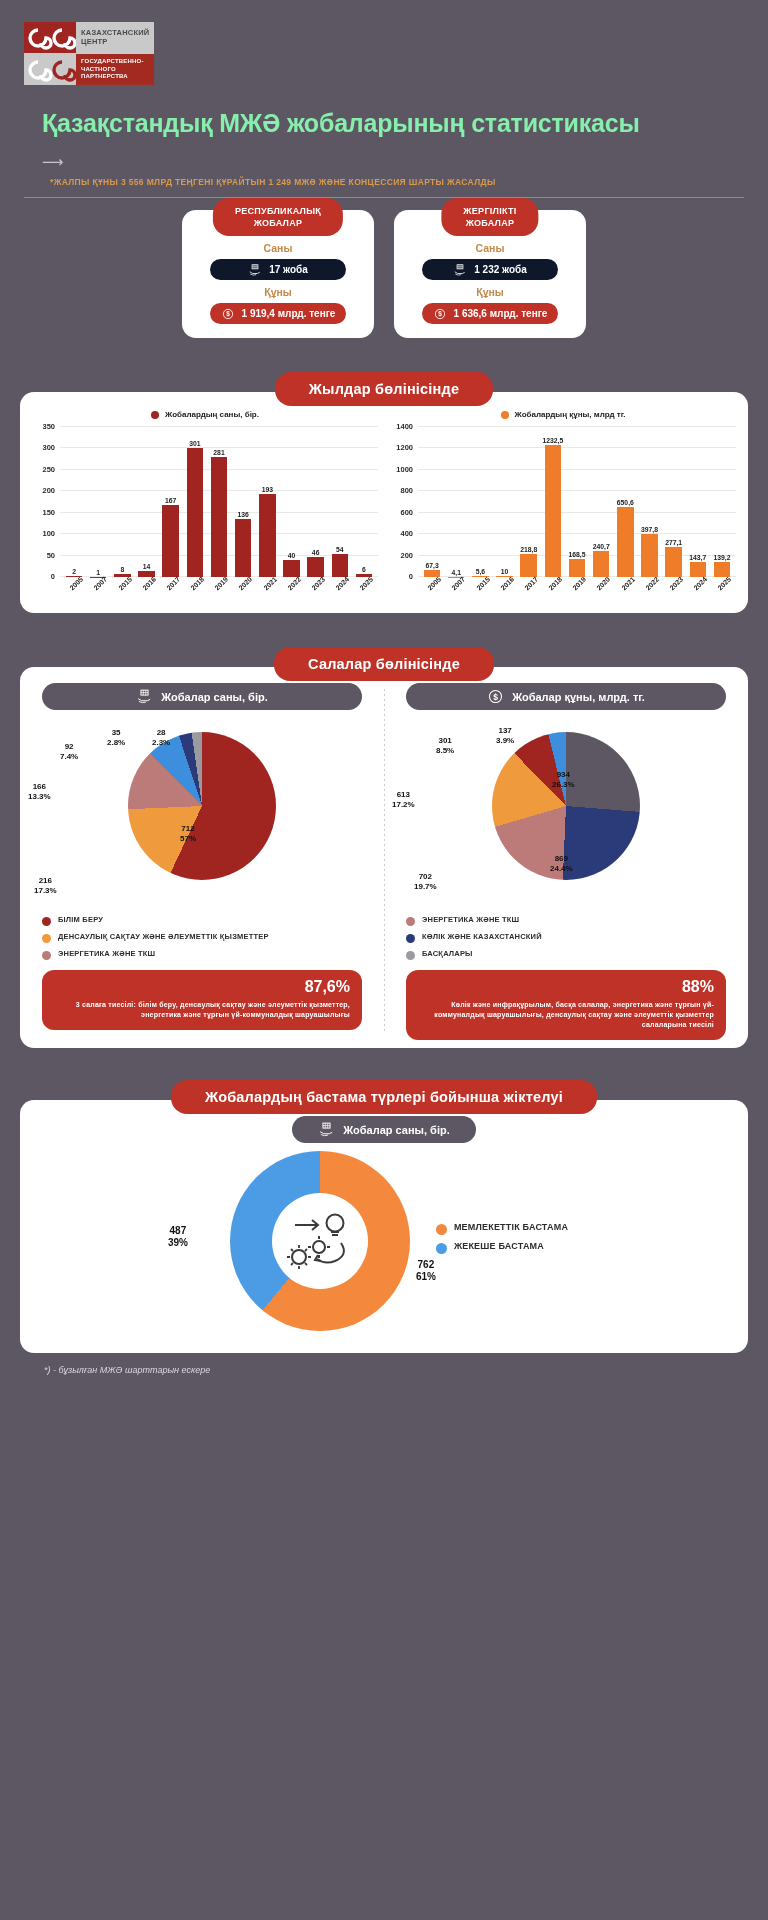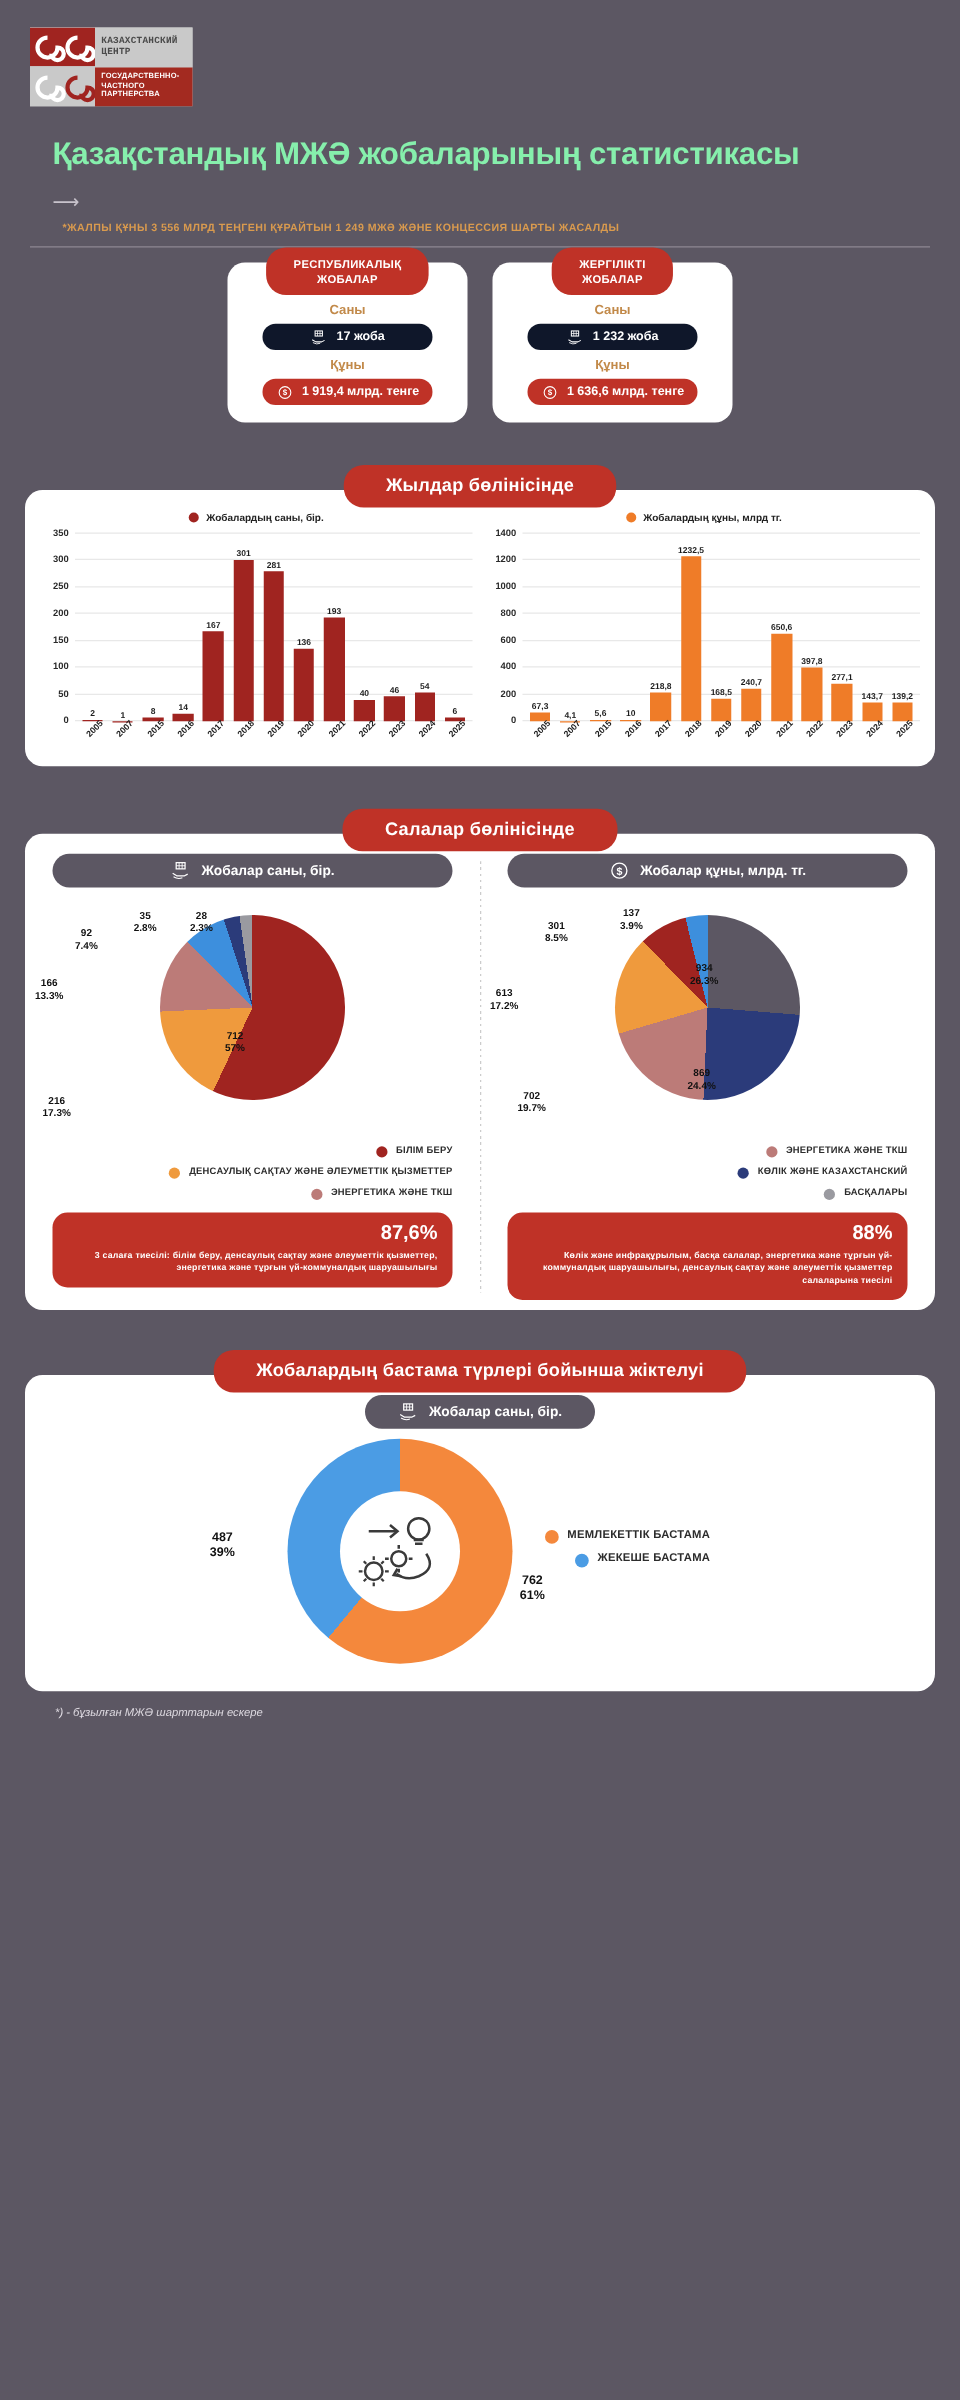--- a/index.html
+++ b/index.html
@@ -7,21 +7,21 @@
     width:768px;height:1920px;
     background:#5c5763;
     font-family:"Liberation Sans",sans-serif;
     color:#fff;overflow:hidden;position:relative;
   }
   
   .header{padding:22px 24px 0 24px;display:flex;align-items:flex-start;}
   .logo{width:130px;height:63px;display:flex;flex-shrink:0;background:#c9c9c9;}
   .logo-left{width:52px;height:100%;position:relative;background:#c9c9c9;}
   .logo-right{flex:1;display:flex;flex-direction:column;}
-  .logo-r-top{flex:1;background:#c9c9c9;display:flex;align-items:center;padding-left:5px;font-family:Liberation Mono, monospace;}
+  .logo-r-top{flex:1;background:#c9c9c9;display:flex;align-items:center;padding-left:5px;}
   .logo-r-bot{flex:1;background:#a32a20;display:flex;align-items:center;padding-left:5px;}
   .logo-r-top span{color:#4a4a4a;font-size:7.5px;font-weight:bold;line-height:1.15;letter-spacing:.2px}
   .logo-r-bot span{color:#fff;font-size:6px;font-weight:bold;line-height:1.2;letter-spacing:.2px}
   .hdr-right{flex:1;padding-top:6px;}
   .hdr-rule{height:1px;background:#9a95a0;margin-top:14px;}
   .hdr-date{text-align:right;color:#d99a4e;font-size:13px;font-weight:bold;margin-top:22px;padding-right:32px;letter-spacing:.3px}
   .page-title{font-size:25px;font-weight:bold;color:#86efac;padding:24px 24px 0 42px;letter-spacing:-.2px}
   .arrow{padding:16px 0 0 42px;color:#c8c3cc;font-size:15px;line-height:1}
   .subtitle{color:#d99a4e;font-size:8.5px;font-weight:bold;letter-spacing:.35px;padding:8px 0 0 50px;}
   .sub-rule{height:1px;background:#8d8893;margin:10px 24px 0 24px;}
@@ -40,21 +40,21 @@
 
   
   .banner{background:#bf3227;border-radius:16px;color:#fff;font-size:14.5px;font-weight:bold;
     padding:9px 34px;display:inline-block;position:relative;z-index:3;letter-spacing:.2px}
   .banner-wrap{text-align:center;}
   .panel{background:#fff;border-radius:14px;margin:-14px 20px 0 20px;position:relative;z-index:2;}
 
   
   .charts{display:flex;padding:18px 6px 6px 6px;}
   .chart{flex:1;padding:0 4px;}
-  .legend-top{display:flex;justify-content:center;gap:6px;font-size:8px;font-weight:bold;color:#222;margin-bottom:8px;}
+  .legend-top{display:flex;align-items:center;justify-content:center;gap:6px;font-size:8px;font-weight:bold;color:#222;margin-bottom:8px;}
   .dot{width:8px;height:8px;border-radius:50%;}
   .plot{position:relative;height:150px;margin-left:30px;margin-right:2px;}
   .gridline{position:absolute;left:0;right:0;height:1px;background:#e8e8e8;}
   .ytick{position:absolute;right:100%;margin-right:5px;transform:translateY(-50%);
     font-size:7.5px;font-weight:bold;color:#2a2a2a;white-space:nowrap}
   .bars{position:absolute;left:0;right:0;bottom:0;top:0;display:flex;align-items:flex-end;
     justify-content:space-between;padding:0 2px;}
   .bar-col{flex:1;display:flex;flex-direction:column;align-items:center;justify-content:flex-end;height:100%;position:relative;}
   .bar{width:68%;}
   .bar-val{font-size:6.8px;font-weight:bold;color:#1c1c1c;margin-bottom:1px;white-space:nowrap}
@@ -67,21 +67,21 @@
   .pies{display:flex;padding:16px 0 8px 0;}
   .pie-col{flex:1;padding:0 8px;position:relative;}
   .pie-col.divider:before{content:"";position:absolute;left:0;top:6px;bottom:6px;width:1px;
     background:repeating-linear-gradient(to bottom,#ccc 0 2px,transparent 2px 5px);}
   .chip{background:#5c5763;border-radius:15px;height:27px;display:flex;align-items:center;
     justify-content:center;gap:8px;color:#fff;font-size:11px;font-weight:bold;margin:0 14px 14px 14px;}
   .pie-area{position:relative;height:185px;}
   .pie{position:absolute;left:50%;top:8px;transform:translateX(-50%);width:148px;height:148px;border-radius:50%;}
   .plbl{position:absolute;font-size:8px;font-weight:bold;color:#111;line-height:1.2;text-align:center;white-space:nowrap}
   .legend{padding:6px 14px 0 14px;}
-  .lrow{display:flex;align-items:flex-start;gap:7px;margin-bottom:6px;justify-content:flex-end;}
+  .lrow{display:flex;align-items:flex-start;gap:7px;margin-bottom:6px;}
   .lrow .dot{margin-top:2px;flex-shrink:0;width:9px;height:9px}
   .lrow span{font-size:7.5px;font-weight:bold;color:#2c2c2c;line-height:1.3;letter-spacing:.2px}
   .statbox{background:#bf3227;border-radius:12px;margin:10px 14px 0 14px;padding:8px 12px 10px 12px;text-align:right;}
   .statbox .big{font-size:16px;font-weight:bold;color:#fff;margin-bottom:4px;}
   .statbox .sm{font-size:7px;font-weight:bold;color:#fff;line-height:1.45;letter-spacing:.2px}
 
   
   .donut-panel{padding:16px 0 22px 0;}
   .donut-row{display:flex;align-items:center;justify-content:center;padding-top:8px;position:relative;}
   .donut-wrap{position:relative;width:180px;height:180px;margin-left:30px;}

